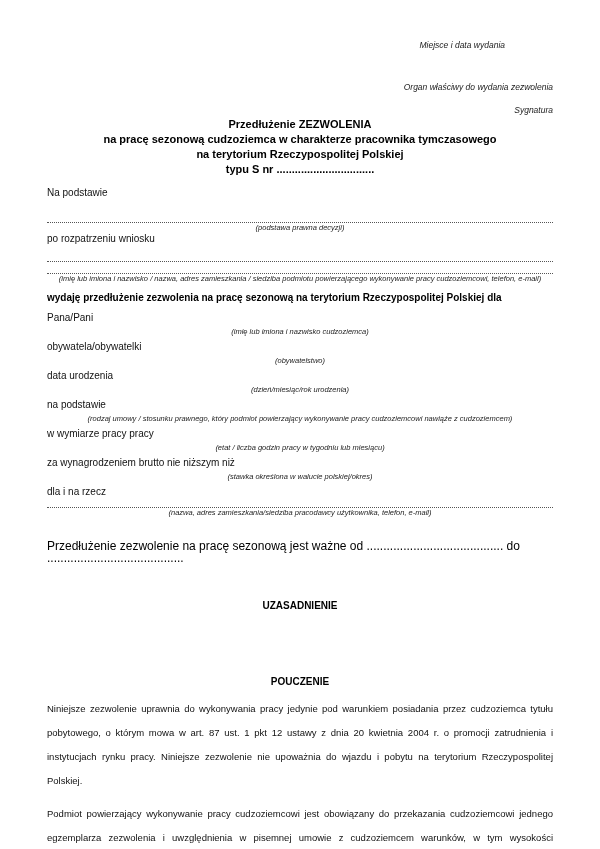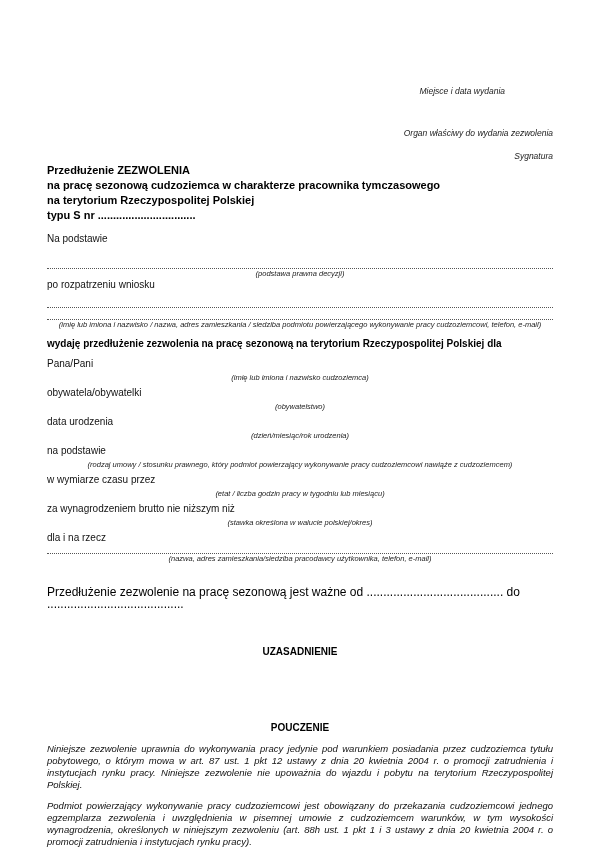--- a/index.html
+++ b/index.html
@@ -5,48 +5,48 @@
   * { margin:0; padding:0; box-sizing:border-box; }
   html,body { background:#ffffff; }
   body {
     width:600px; height:849px;
     font-family:"Liberation Sans", sans-serif;
     color:#111;
     overflow:hidden;
   }
   .page {
     width:600px; height:703px;
-    padding:86px 47px 0 47px;
+    padding:40px 47px 0 47px;
     background:#fff;
     position:relative;
   }
   .meta { font-style:italic; font-size:8.5px; line-height:11px; color:#222; }
   .meta-right { text-align:right; padding-right:48px; }
   .authority { margin-top:31px;text-align:right; }
   .signature { margin-top:12px;text-align:right; }
-  .title { margin-top:1px; font-weight:bold; font-size:11px; line-height:15px; color:#000; }
+  .title { margin-top:1px; text-align:center; font-weight:bold; font-size:11px; line-height:15px; color:#000; }
   .label-line { font-size:10px; line-height:12px; }
   .basis-label { margin-top:10px; }
   .dotline { border-bottom:1px dotted #555; height:0; }
   .dotline-basis { margin-top:23px; }
   .dotline-req1 { margin-top:16px; }
   .dotline-req2 { margin-top:11px; }
   .caption { text-align:center; font-style:italic; font-size:7.5px; line-height:10px; color:#222; }
   .request-label { margin-top:0; }
   .grant { margin-top:8px; font-weight:bold; font-size:10px; line-height:12px; color:#000; }
   .field { margin-top:4px; }
   .field.first { margin-top:8px; }
   .row { display:flex; font-size:10px; line-height:12px;flex-direction:column; }
   .row .fill { flex:1; border-bottom:1px dotted #555; margin:0 0 2px 3px; align-self:flex-end; }
   .extra-dotline { margin-top:6px; }
   .validity { margin-top:22px; font-weight:normal; font-size:12px; line-height:12px; color:#000; }
   .heading { text-align:center; font-weight:bold; font-size:10px; line-height:12px; color:#000; }
   .heading-uzasadnienie { margin-top:36px; }
   .heading-pouczenie { margin-top:64px; }
-  .para { margin-top:9px; font-size:9.5px; line-height:12px; text-align:justify; color:#111;font-style:italic; }
+  .para { margin-top:9px; font-size:9.5px; line-height:24px; text-align:justify; color:#111; }
 </style>
 </head>
 <body>
 
 <div class="page">
 
   <div class="meta meta-right">Miejsce i data wydania</div>
 
   <div class="meta authority">Organ właściwy do wydania zezwolenia</div>
 
@@ -97,21 +97,21 @@
   <div class="field">
     <div class="row">
       <span>na podstawie</span>
       <span class="fill"></span>
     </div>
     <div class="caption">(rodzaj umowy / stosunku prawnego, który podmiot powierzający wykonywanie pracy cudzoziemcowi nawiąże z cudzoziemcem)</div>
   </div>
 
   <div class="field">
     <div class="row">
-      <span>w wymiarze czasu przez</span>
+      <span>w wymiarze pracy pracy</span>
       <span class="fill"></span>
     </div>
     <div class="caption">(etat / liczba godzin pracy w tygodniu lub miesiącu)</div>
   </div>
 
   <div class="field">
     <div class="row">
       <span>za wynagrodzeniem brutto nie niższym niż</span>
       <span class="fill"></span>
     </div>

